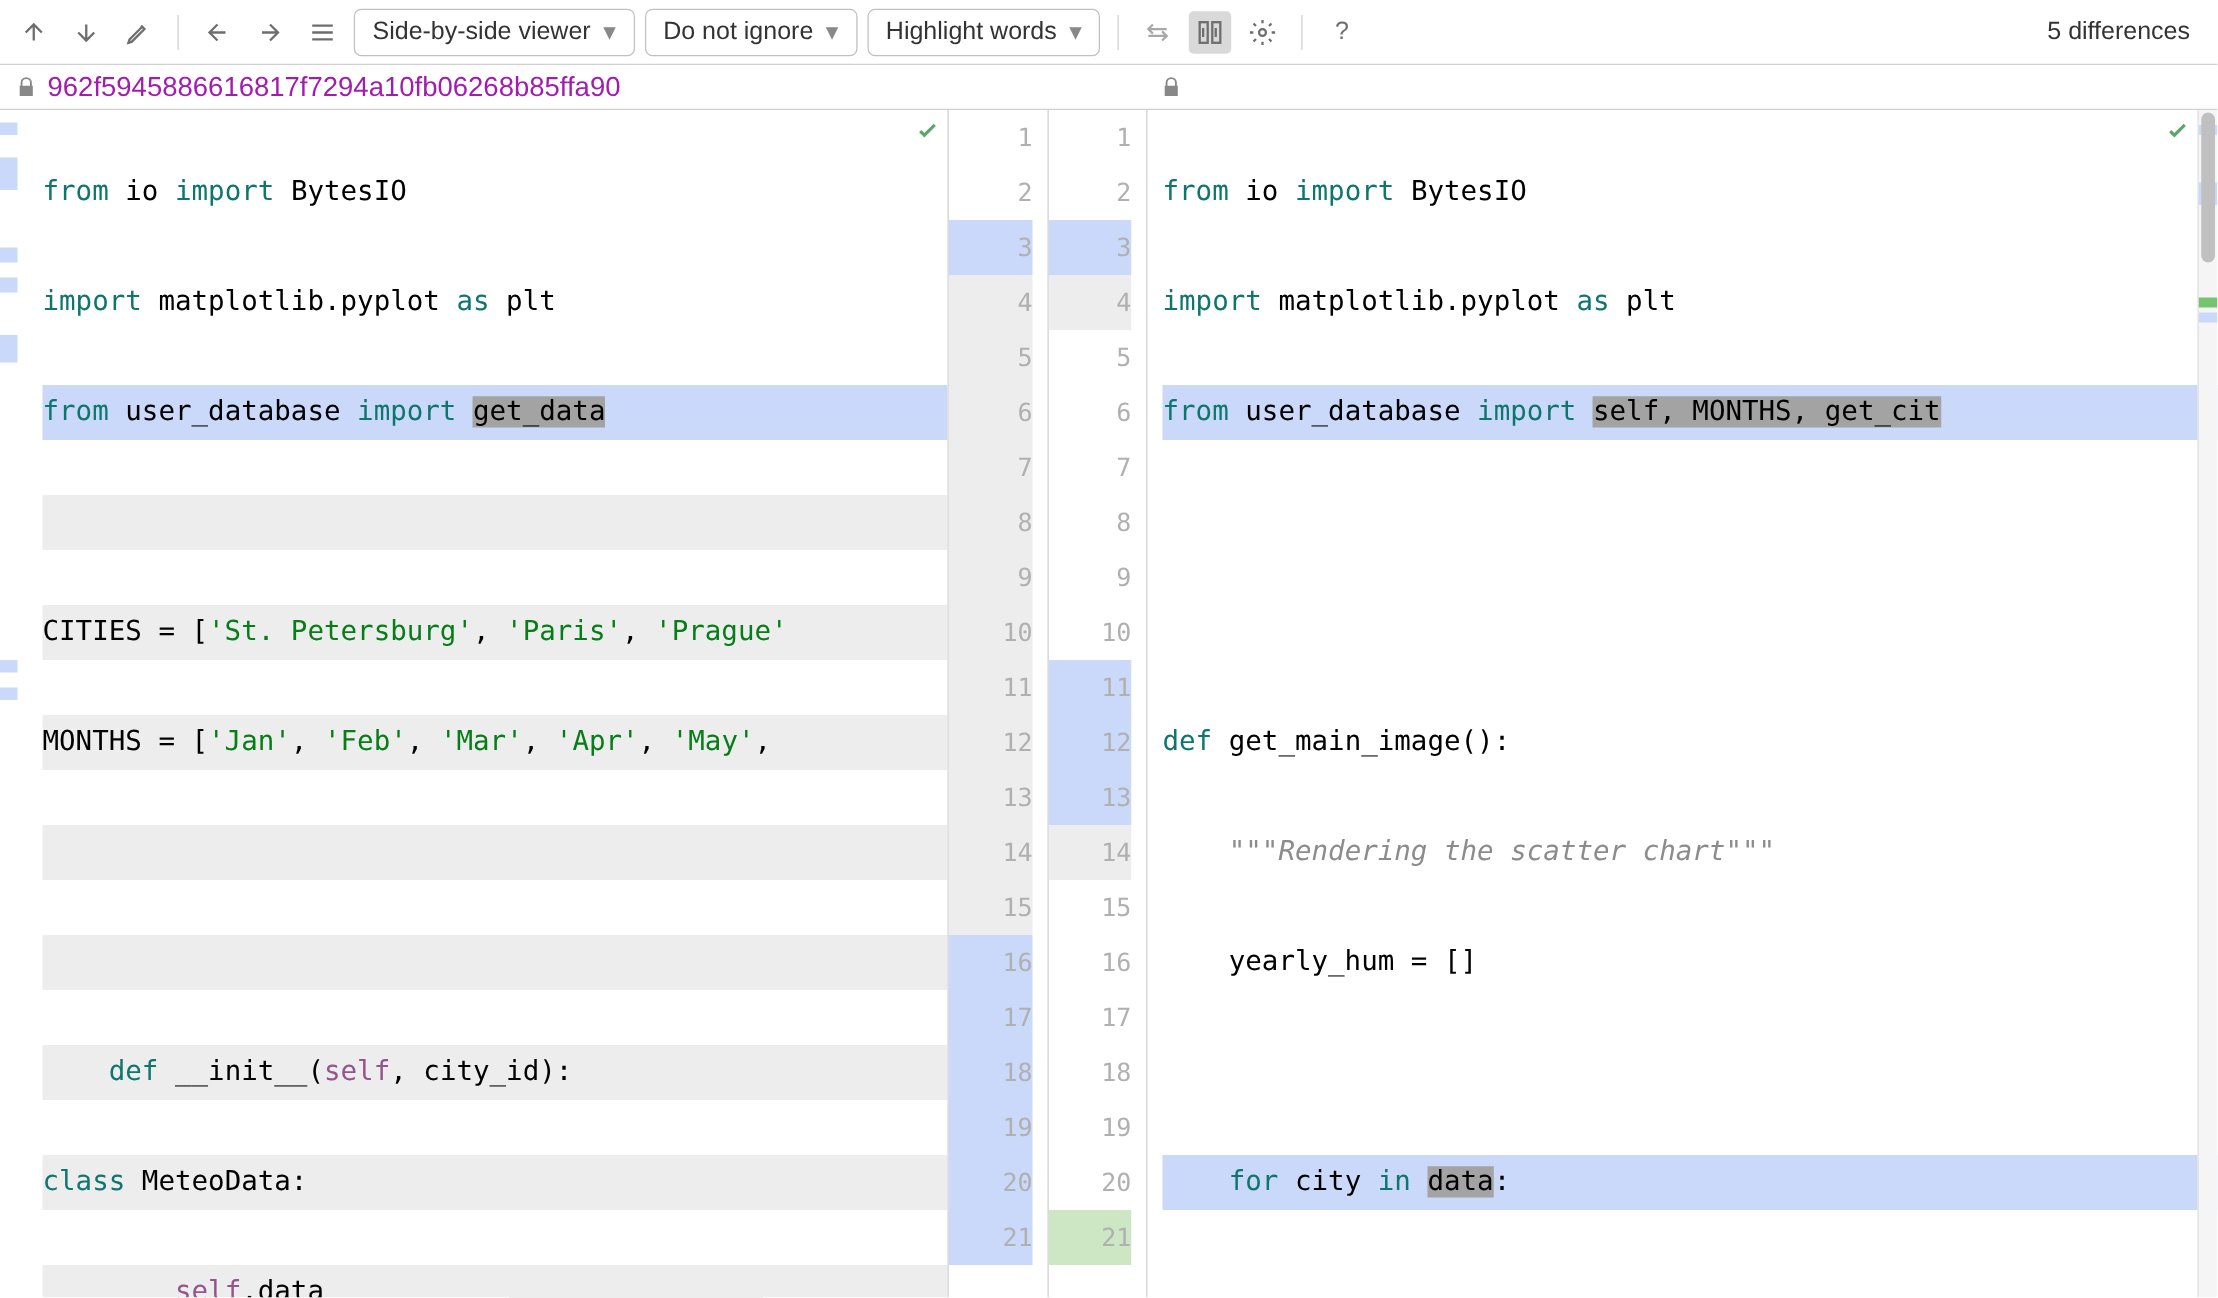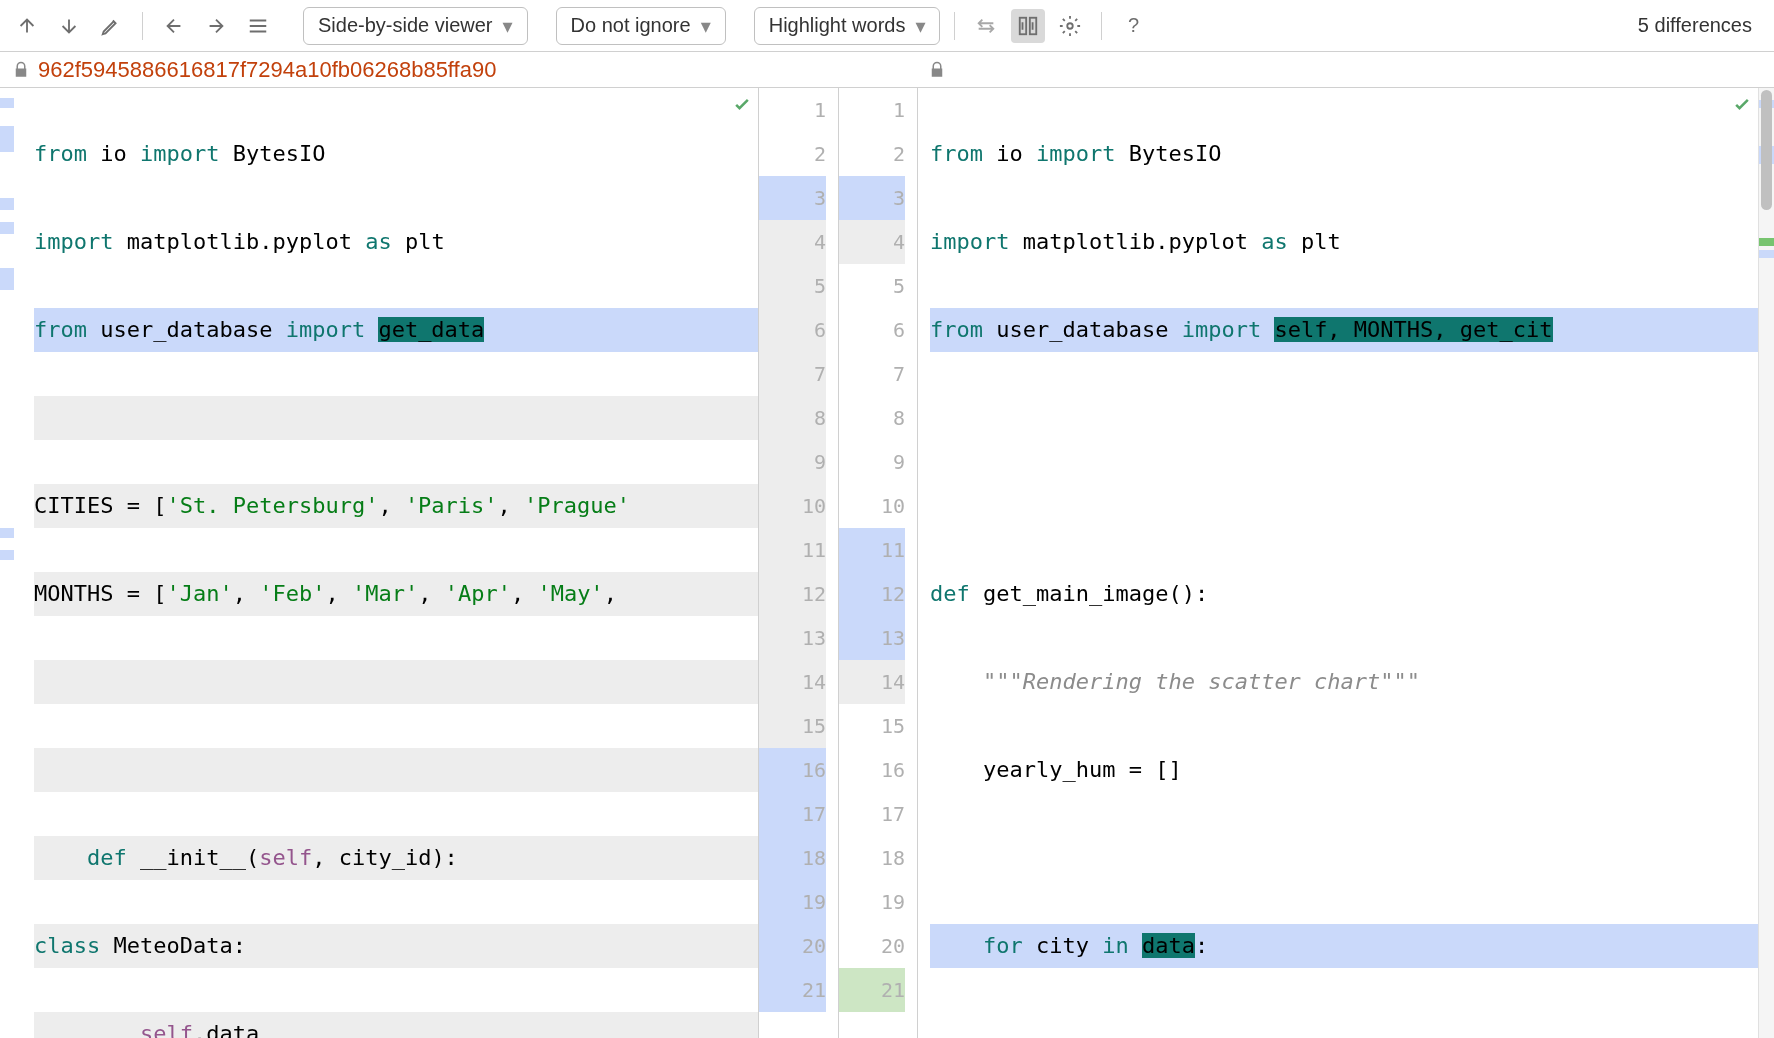--- a/index.html
+++ b/index.html
@@ -36,41 +36,40 @@
   display: flex;
   align-items: center;
   height: 38px;
   padding: 0 14px;
   border: 1px solid #c0c0c0;
   border-radius: 6px;
   cursor: pointer;
   gap: 10px;
   font-size: 20px;
   color: #333;
-  margin-left: 20px;
 }
 .dropdown .chev { color: #888; }
 .diff-count {
   margin-left: auto;
   font-size: 20px;
   color: #333;
   padding-right: 12px;
 }
 .file-headers {
   display: flex;
   height: 36px;
   border-bottom: 1px solid #d0d0d0;
 }
 .file-header {
   display: flex;
   align-items: center;
   gap: 8px;
   padding: 0 12px;
   font-size: 22px;
-  color: #c2410c;
+  color: #a21caf;
 }
 .file-header.left { width: 916px; }
 .file-header.right { flex: 1; }
 .lock-icon { color: #888; width: 18px; height: 18px; }
 .diff-body {
   display: flex;
   height: calc(100% - 88px);
   position: relative;
 }
 .pane-left {
@@ -106,21 +105,21 @@
   color: #b0b0b0;
   padding-right: 12px;
 }
 .gline { height: 44px; }
 .cline { height: 44px; }
 .kw { color: #0f766e; }
 .str { color: #067D17; }
 .self { color: #94558D; }
 .docstr { color: #8C8C8C; font-style: italic; }
 .hl-mod { background: #CAD9FA; }
-.hl-word { background: #0f766e; }
+.hl-word { background: #a3a3a3; }
 .hl-gray { background: #EDEDED; }
 .g-mod { background: #CAD9FA; }
 .g-gray { background: #EDEDED; }
 .g-add { background: #CDE6C4; }
 .checkmark {
   position: absolute;
   top: 6px;
   left: 6px;
   color: #59A869;
   z-index: 5;

